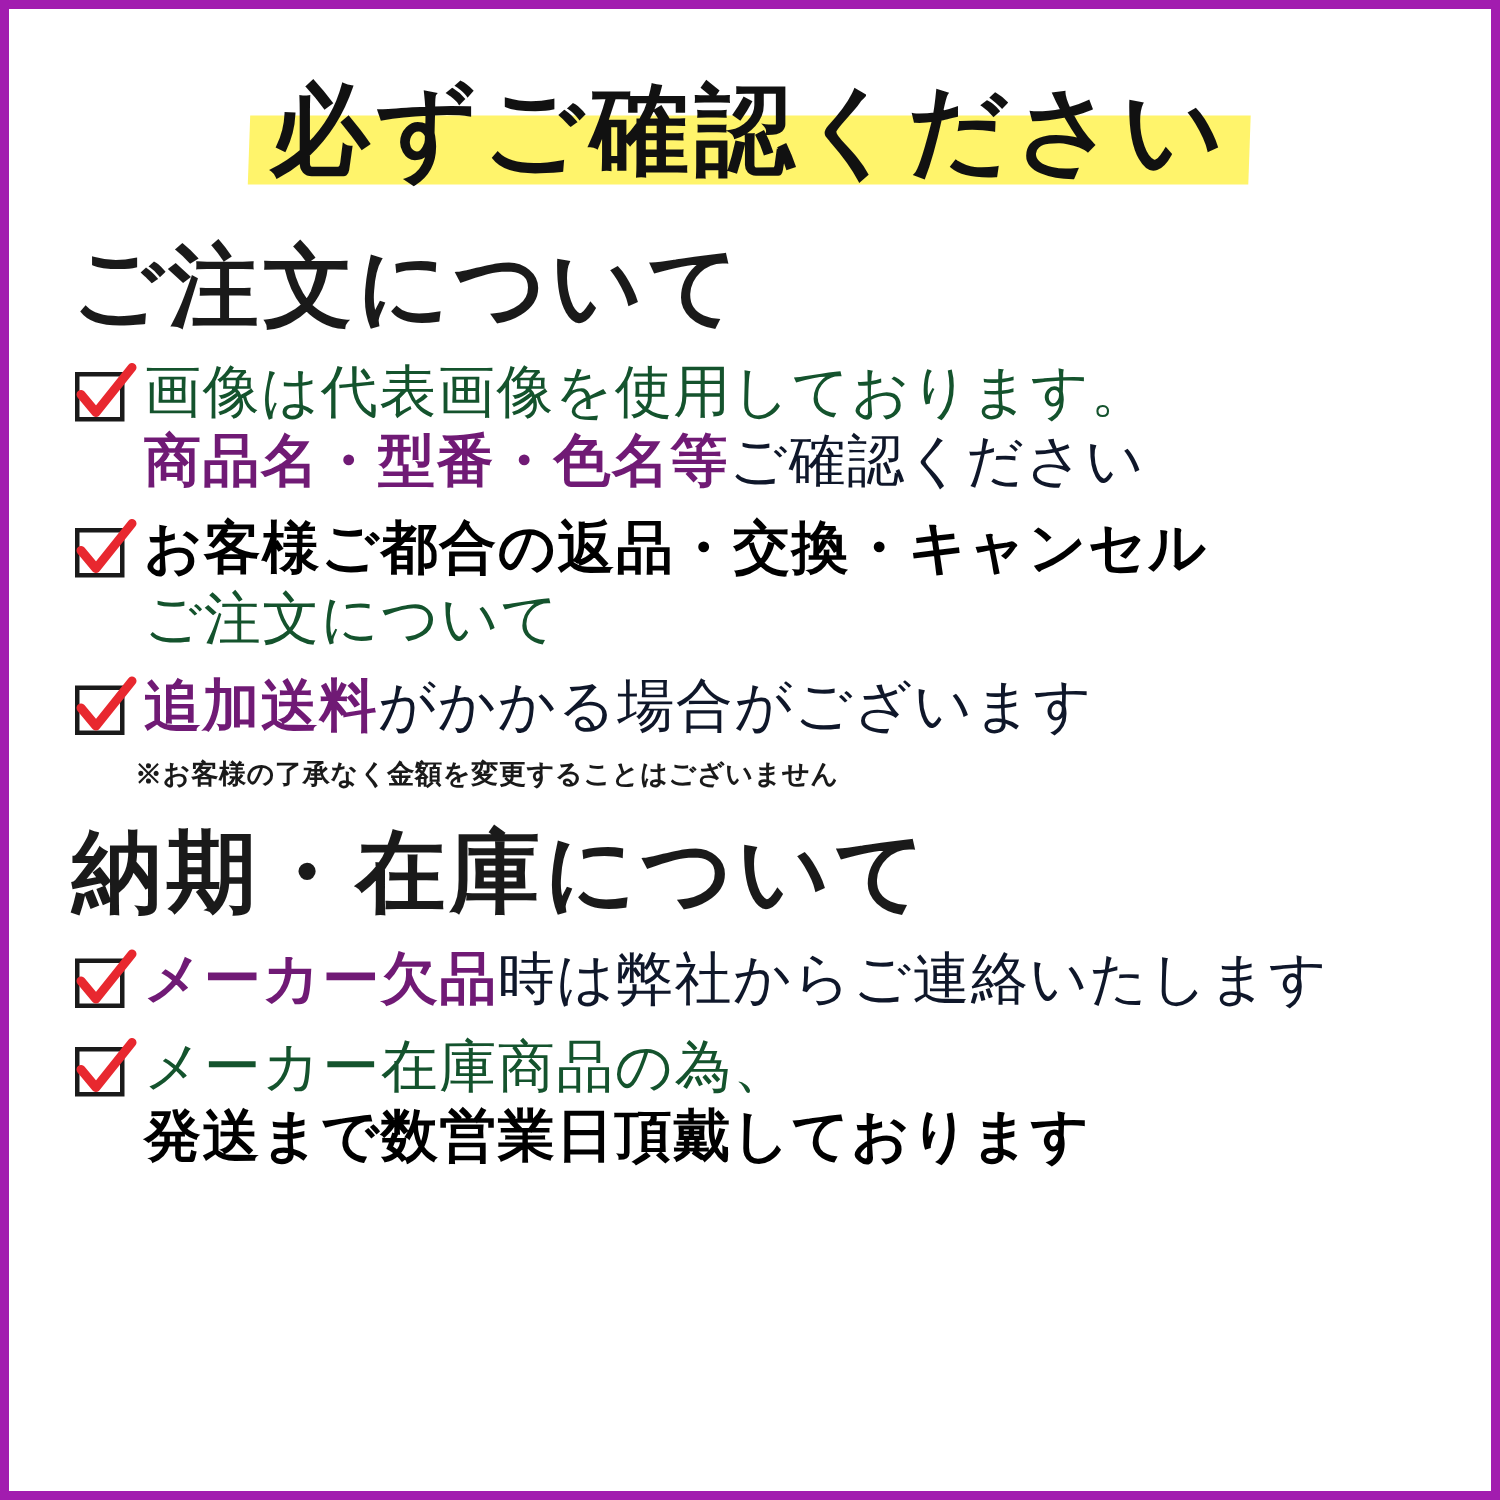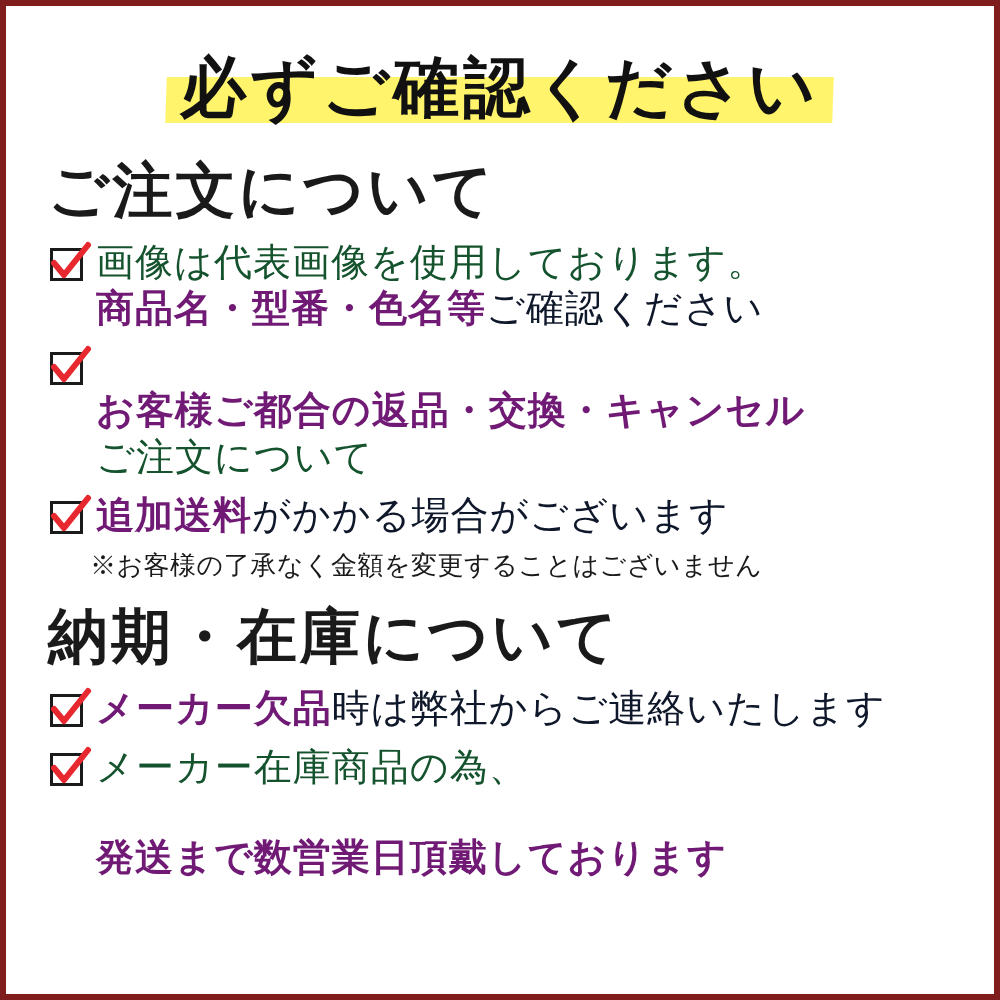--- a/index.html
+++ b/index.html
@@ -12,21 +12,21 @@
     background: #ffffff;
     font-family: "Liberation Serif", "DejaVu Serif", serif;
     overflow: hidden;
   }
 
   .page {
     position: relative;
     width: 1000px;
     height: 1000px;
     box-sizing: border-box;
-    border: 6px solid #7f1d1d;
+    border: 6px solid #a21caf;
     background: #ffffff;
   }
 
   .inner {
     position: absolute;
     top: 0;
     left: 0;
     width: 988px;
     height: 988px;
     padding: 30px 34px 0 34px;
@@ -111,33 +111,33 @@
     flex: 1 1 auto;
   }
   .line {
     font-size: 38px;
     line-height: 1.22;
     color: #1a1a1a;
     letter-spacing: 1px;
     white-space: nowrap;
   }
   .line.red {
-    color: #701a75;
-    font-weight: bold;
-    margin-top: 44px;
+    color: #000000;
+    font-weight: bold;
   }
   .line.bold-black {
     color: #14532d;
   }
   .note {
-    font-size: 26px;
+    font-size: 18px;
     color: #1a1a1a;
     letter-spacing: 0.5px;
     margin: 6px 0 10px 50px;
     white-space: nowrap;
+    font-weight: bold;
   }
   .mixed .red-seg {
     color: #701a75;
     font-weight: bold;
   }
   .mixed .blk-seg {
     color: #0f172a;
     font-weight: normal;
   }
 </style>

